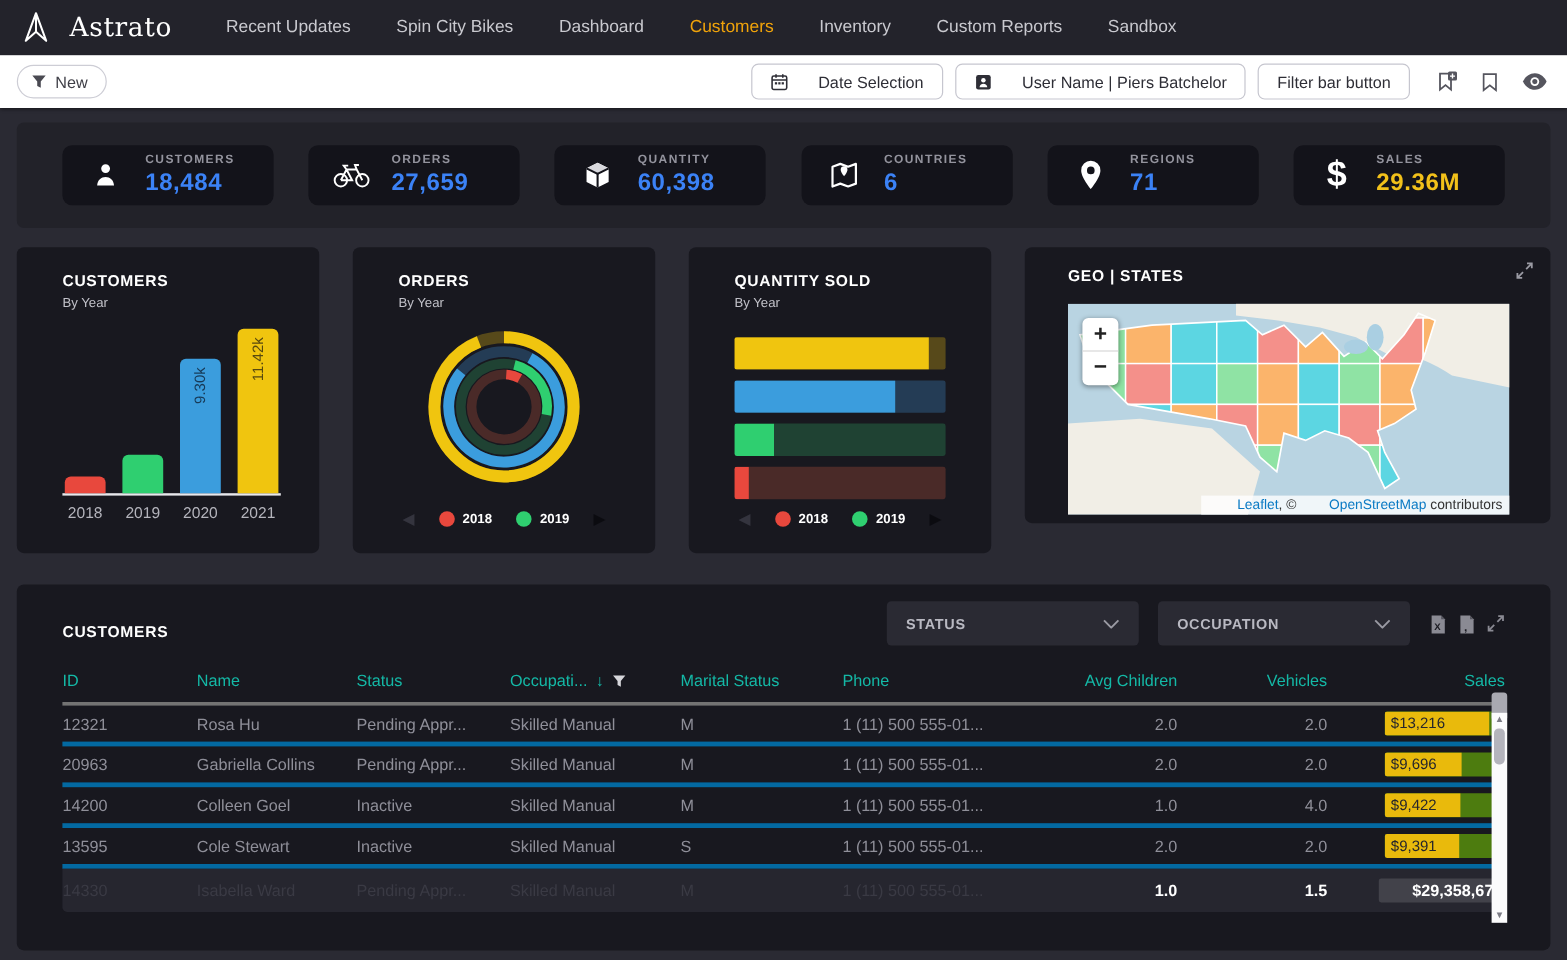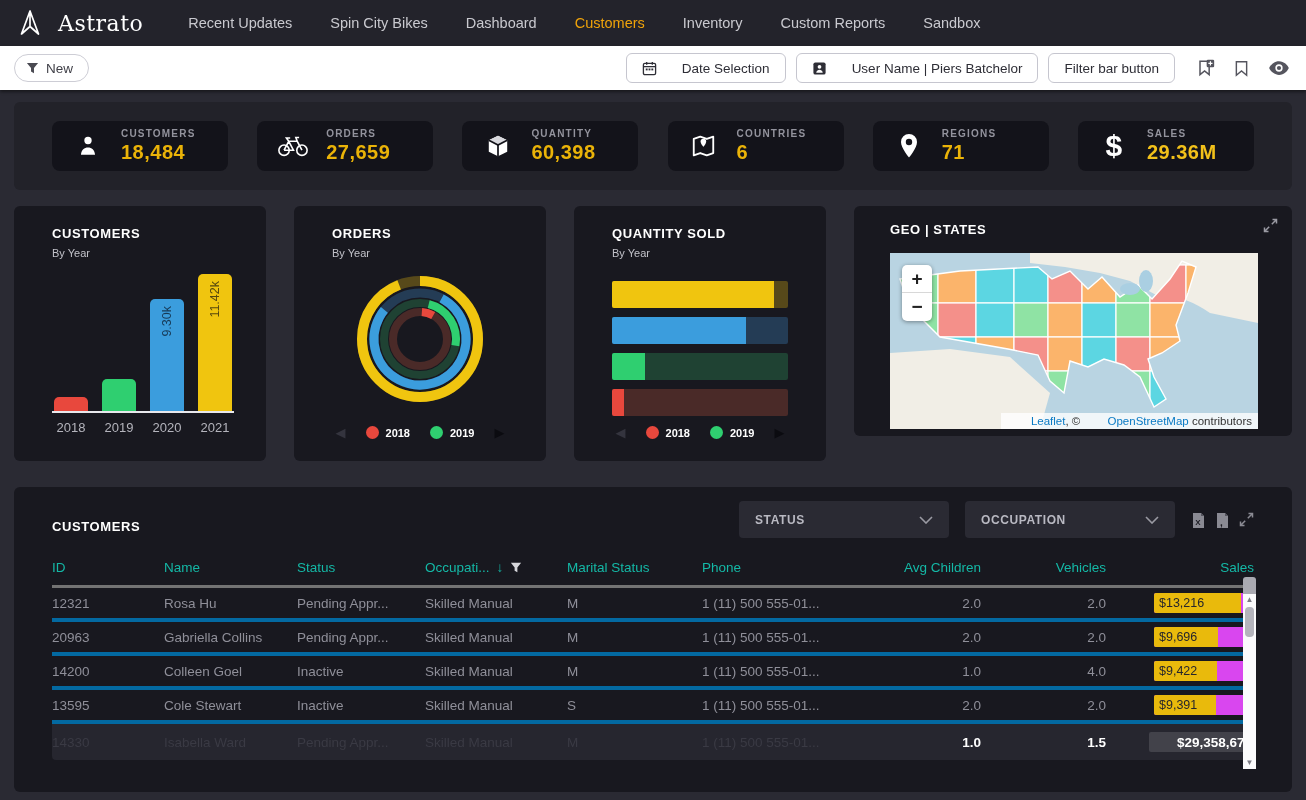--- a/index.html
+++ b/index.html
@@ -22,21 +22,21 @@
   .pill { display:inline-flex; align-items:center; gap:7px; border:1px solid #cdcdd5; border-radius:16px; height:28px; padding:0 15px 0 11px; color:#3f3f47; font-size:13.5px; background:#fff; }
   .toolbar-right { margin-left:auto; display:flex; align-items:center; gap:10px; }
   .tool-btn { display:inline-flex; align-items:center; gap:25px; border:1px solid #c6c6cf; border-radius:6px; height:30px; padding:0 15px; color:#2e2e36; font-size:13.5px; background:#fff; }
   .icon-btn { background:none; border:none; padding:2px; display:inline-flex; align-items:center; }
   .toolbar-icons { display:flex; align-items:center; gap:13px; margin-left:8px; }
   
   .kpi-strip { margin:12px 14px 0 14px; height:88px; background:#222229; border-radius:6px; display:flex; align-items:center; justify-content:space-between; padding:0 38px; }
   .kpi-card { width:176px; height:50px; background:#13131a; border-radius:8px; display:flex; align-items:center; padding-left:20px; gap:17px; }
   .kpi-icon { width:32px; display:flex; justify-content:center; color:#fff; }
   .kpi-label { font-size:10px; font-weight:bold; letter-spacing:1.2px; color:#93939d; }
-  .kpi-value { font-size:20px; font-weight:bold; color:#eab308; margin-top:2px; letter-spacing:.5px; }
+  .kpi-value { font-size:20px; font-weight:bold; color:#3b82f6; margin-top:2px; letter-spacing:.5px; }
   .dollar-glyph { font-size:30px; font-weight:bold; color:#fff; line-height:1; }
   
   .charts-row { display:flex; gap:28px; margin:16px 14px 0 14px; }
   .panel { background:#18181f; border-radius:6px; }
   .chart-panel { width:252px; height:255px; padding:20px 0 0 38px; position:relative; }
   .panel-title { color:#fff; font-size:13px; font-weight:bold; letter-spacing:.6px; }
   .panel-sub { color:#c2c2c9; font-size:11px; margin-top:6px; }
   
   .bar-chart { margin-top:14px; width:182px; }
   .bars { display:flex; align-items:flex-end; gap:14px; height:140px; border-bottom:2px solid #e8e8ec; padding:0 2px; }
@@ -75,21 +75,21 @@
   .dropdown { width:210px; height:37px; background:#2a2a33; border-radius:4px; display:flex; align-items:center; justify-content:space-between; padding:0 16px; cursor:pointer; }
   .dropdown-label { color:#b9b9c2; font-size:12px; font-weight:bold; letter-spacing:.6px; }
   .panel-icons { display:flex; align-items:flex-start; gap:9px; color:#8a8a93; margin-top:2px; }
   .grid { display:grid; grid-template-columns:112px 133px 128px 142px 135px 1fr 115px 125px 148px; align-items:center; }
   .thead { margin-top:16px; padding:6px 0 10px 0; border-bottom:3px solid #737373; color:#14b8a6; font-size:13.5px; }
   .th { display:flex; align-items:center; gap:7px; }
   .num { justify-content:flex-end; text-align:right; }
   .trow { height:34px; color:#8f8f99; font-size:13.5px; border-bottom:4px solid #0369a1; }
   .cell.num { display:flex; }
   .sales-cell { display:flex; justify-content:flex-end; }
-  .sales-bar { width:100px; height:20px; background:#d946ef; border-radius:2px; position:relative; overflow:hidden; }
+  .sales-bar { width:100px; height:20px; background:#4d7c0f; border-radius:2px; position:relative; overflow:hidden; }
   .sales-fill { position:absolute; left:0; top:0; bottom:0; background:#e9ba0c; }
   .sales-text { position:absolute; left:5px; top:50%; transform:translateY(-50%); color:#26262c; font-size:12.5px; }
   .totals-row { height:36px; background:#26262f; border-radius:0 0 4px 4px; color:#fff; font-weight:bold; font-size:13.5px; }
   .faded { color:#3a3a44; font-weight:normal; }
   .total-sales { width:105px; height:20px; background:#42424a; border-radius:2px; display:flex; align-items:center; justify-content:flex-end; padding-right:2px; margin-left:auto; }
   
   .vscroll-cap { position:absolute; right:36px; top:90px; width:13px; height:24px; background:#a9a9b1; border-radius:3px; }
   .vscroll { position:absolute; right:36px; top:107px; bottom:23px; width:13px; background:#fbfbfc; display:flex; flex-direction:column; align-items:center; padding:1px 0; }
   .vs-arrow { color:#7c7c85; font-size:8px; line-height:10px; }
   .vs-thumb { width:9px; height:30px; background:#b4b4bc; border-radius:4px; margin-top:2px; }

